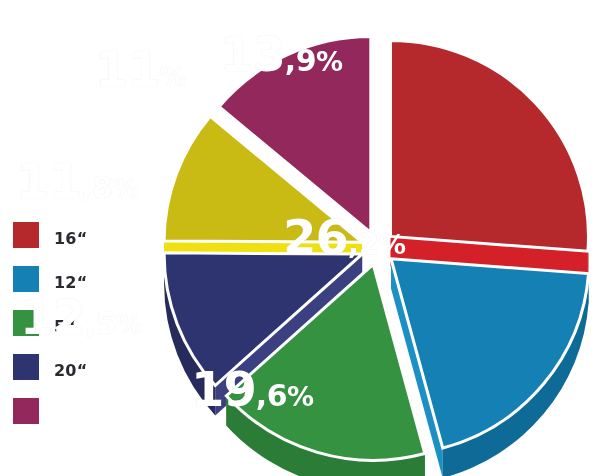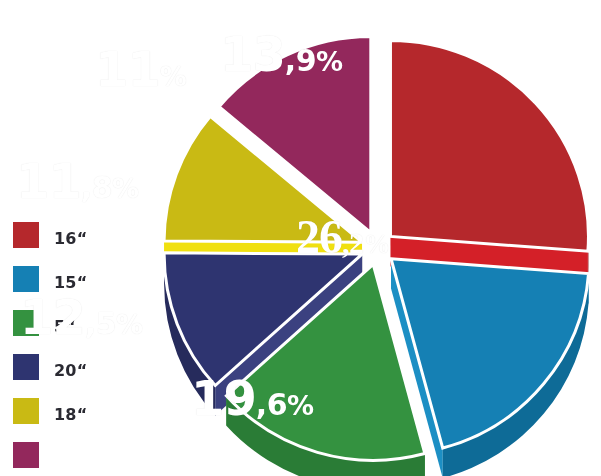--- a/index.html
+++ b/index.html
@@ -80,37 +80,33 @@
 
   <div id="legend">
 
     <div class="legend-row">
       <span class="legend-swatch" style="background:#B5282C"></span>
       <span class="legend-label">16“</span>
     </div>
 
     <div class="legend-row">
       <span class="legend-swatch" style="background:#1580B4"></span>
-      <span class="legend-label">15“</span>
+      <span class="legend-label">12“</span>
     </div>
 
     <div class="legend-row">
       <span class="legend-swatch" style="background:#349240"></span>
       <span class="legend-label">5“</span>
     </div>
 
     <div class="legend-row">
       <span class="legend-swatch" style="background:#2E3470"></span>
       <span class="legend-label">20“</span>
     </div>
 
-    <div class="legend-row">
-      <span class="legend-swatch" style="background:#C9BA14"></span>
-      <span class="legend-label">18“</span>
-    </div>
 
     <div class="legend-row">
       <span class="legend-swatch" style="background:#93285C"></span>
     </div>
 
   </div>
 
   <div id="chart-wrap">
     <svg id="pie-svg" viewBox="0 0 451 476">
       <g id="pie-layer-sides">
@@ -135,20 +131,20 @@
           <path d="M 240.46534088578352 236.44079256171887 L 240.46534088578352 40.440792561718865 A 198 196 0 0 1 437.90280313738504 251.2048464451937 Z" fill="#B5282C" stroke="#ffffff" stroke-width="3"></path>
           <path d="M 241.0987251271884 258.83620782572774 L 438.5361873787899 273.6002617092026 A 198 196 0 0 1 292.74534337258797 448.0510090370494 Z" fill="#1580B4" stroke="#ffffff" stroke-width="3"></path>
           <path d="M 223.2058882096978 264.31001202151873 L 274.85250645509734 453.5248132328404 A 198 196 0 0 1 76.34101720742746 395.7643850227159 Z" fill="#349240" stroke="#ffffff" stroke-width="3"></path>
           <path d="M 212.1164079782376 254.05900193812528 L 65.25153697596724 385.51337493932243 A 198 196 0 0 1 14.120316328722453 252.82750572087573 Z" fill="#2E3470" stroke="#ffffff" stroke-width="3"></path>
           <path d="M 212.04152441988413 242.1410703060332 L 14.04543277036899 240.90957408878367 A 198 196 0 0 1 60.27590907163278 116.25955028342275 Z" fill="#C9BA14" stroke="#ffffff" stroke-width="3"></path>
           <path d="M 220.81011184954986 232.59527642623806 L 69.04449650129851 106.7137564036276 A 198 196 0 0 1 220.81011184954983 36.59527642623806 Z" fill="#93285C" stroke="#ffffff" stroke-width="3"></path>
         </g>
     </svg>
 
     <div class="slice-label" style="left:70px;  top:30px;" id="lab-other"><span class="big">13</span><span class="small">,9</span><span class="pct">%</span></div>
-    <div class="slice-label" style="left:146px; top:213px;font-family:Liberation Serif, serif;" id="lab-16"><span class="big">26</span><span class="small">,2</span><span class="pct">%</span></div>
-    <div class="slice-label" style="left:41px;  top:374px;" id="lab-15"><span class="big">19</span><span class="small">,6</span><span class="pct">%</span></div>
+    <div class="slice-label" style="left:133px; top:213px;" id="lab-16"><span class="big">26</span><span class="small">,2</span><span class="pct">%</span></div>
+    <div class="slice-label" style="left:41px;  top:365px;" id="lab-15"><span class="big">19</span><span class="small">,6</span><span class="pct">%</span></div>
     <div class="slice-label" style="left:-130px;top:293px;" id="lab-17"><span class="big">12</span><span class="small">,5</span><span class="pct">%</span></div>
     <div class="slice-label" style="left:-134px;top:157px;" id="lab-14"><span class="big">11</span><span class="small">,8</span><span class="pct">%</span></div>
     <div class="slice-label" style="left:-55px; top:45px;" id="lab-18"><span class="big">11</span><span class="pct">%</span></div>
   </div>
 
 </div>
 
 </body></html>

